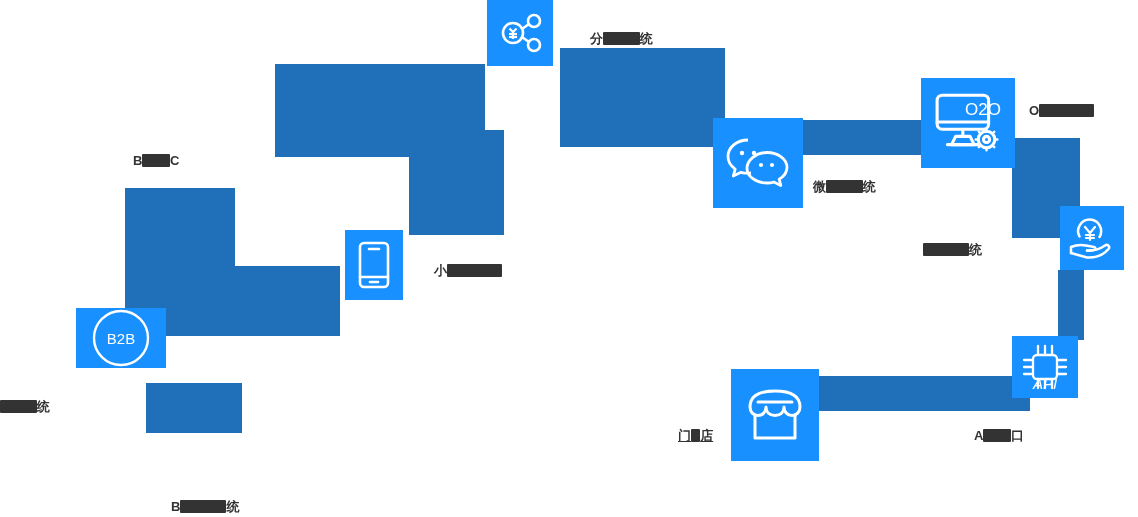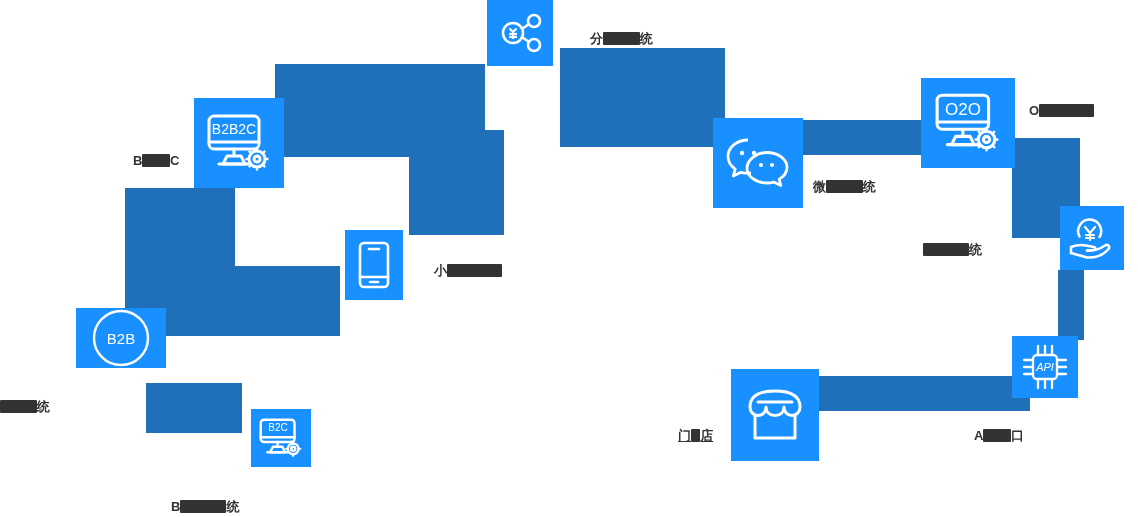--- a/index.html
+++ b/index.html
@@ -87,49 +87,34 @@
         <line x1="25" y1="19" x2="32" y2="14"></line>
         <line x1="25" y1="27" x2="32" y2="32"></line>
         <path d="M12.5 18.5 L16 22 L19.5 18.5" stroke-width="2.2" fill="none"></path>
         <line x1="16" y1="22" x2="16" y2="29" stroke-width="2.2"></line>
         <line x1="12" y1="24" x2="20" y2="24" stroke-width="2.2"></line>
         <line x1="12" y1="27" x2="20" y2="27" stroke-width="2.2"></line>
       </svg>
     </span>
   </div>
 
-  <div class="tile" style="left: 194px; top: 98px; width: 90px; height: 90px; background: rgb(24, 144, 255);">
-    <span style="position:relative;">
-      <svg width="68" height="62" viewBox="0 0 68 62" fill="none" stroke="#ffffff" stroke-width="3" stroke-linejoin="round" stroke-linecap="round">
-        <rect x="4" y="4" width="50" height="33" rx="5"></rect>
-        <line x1="4" y1="30" x2="54" y2="30"></line>
-        <path d="M29 37 L29 44"></path>
-        <path d="M18 52 L22 44 L36 44 L40 52 Z"></path>
-        <line x1="14" y1="52" x2="44" y2="52"></line>
-        <circle cx="52" cy="47" r="8"></circle>
-        <circle cx="52" cy="47" r="3"></circle>
-        <path d="M52 36.5 L52 39 M52 55 L52 57.5 M41.5 47 L44 47 M60 47 L62.5 47 M44.5 39.5 L46.3 41.3 M57.7 52.7 L59.5 54.5 M59.5 39.5 L57.7 41.3 M46.3 52.7 L44.5 54.5" stroke-width="2.4"></path>
-      </svg>
-      <span class="tile-text" style="left:5px;top:9px;width:48px;text-align:center;font-size:14px;">B2B2C</span>
-    </span>
-  </div>
 
   <div class="tile" style="left: 921px; top: 78px; width: 94px; height: 90px; background: rgb(24, 144, 255);">
     <span style="position:relative;">
       <svg width="70" height="64" viewBox="0 0 68 62" fill="none" stroke="#ffffff" stroke-width="3" stroke-linejoin="round" stroke-linecap="round">
         <rect x="4" y="4" width="50" height="33" rx="5"></rect>
         <line x1="4" y1="30" x2="54" y2="30"></line>
         <path d="M29 37 L29 44"></path>
         <path d="M18 52 L22 44 L36 44 L40 52 Z"></path>
         <line x1="14" y1="52" x2="44" y2="52"></line>
         <circle cx="52" cy="47" r="8"></circle>
         <circle cx="52" cy="47" r="3"></circle>
         <path d="M52 36.5 L52 39 M52 55 L52 57.5 M41.5 47 L44 47 M60 47 L62.5 47 M44.5 39.5 L46.3 41.3 M57.7 52.7 L59.5 54.5 M59.5 39.5 L57.7 41.3 M46.3 52.7 L44.5 54.5" stroke-width="2.4"></path>
       </svg>
-      <span class="tile-text" style="left:5px;top:9px;width:50px;text-align:center;font-size:17px;">O2O</span>
+      <span class="tile-text" style="left:5px;top:9px;width:50px;text-align:center;font-size:17px;padding-left:20px;">O2O</span>
     </span>
   </div>
 
   <div class="tile" style="left: 713px; top: 118px; width: 90px; height: 90px; background: rgb(24, 144, 255);">
     <span>
       <svg width="66" height="58" viewBox="0 0 66 58" fill="none" stroke="#ffffff" stroke-width="2.8" stroke-linejoin="round">
         <path d="M23 6 C11.5 6 3 13.6 3 22.6 C3 27.6 5.8 32.1 10.2 35.1 L8.3 42 L15.9 38.3 C18.1 38.9 20.5 39.2 23 39.2 C24 39.2 25 39.1 26 39"></path>
         <circle cx="17" cy="19" r="2.2" fill="#ffffff" stroke="none"></circle>
         <circle cx="29" cy="19" r="2.2" fill="#ffffff" stroke="none"></circle>
         <path d="M42 18.5 C53 18.5 62 25 62 33.2 C62 38.1 58.9 42.4 54.2 45.1 L55.8 51.5 L48.8 48.1 C46.7 48.7 44.4 49 42 49 C31 49 22 42.5 22 34.3 C22 26.1 31 18.5 42 18.5 Z"></path>
@@ -183,39 +168,24 @@
         <line x1="17" y1="37" x2="17" y2="45"></line>
         <line x1="24" y1="37" x2="24" y2="45"></line>
         <line x1="31" y1="37" x2="31" y2="45"></line>
         <line x1="3" y1="17" x2="11" y2="17"></line>
         <line x1="3" y1="24" x2="11" y2="24"></line>
         <line x1="3" y1="31" x2="11" y2="31"></line>
         <line x1="37" y1="17" x2="45" y2="17"></line>
         <line x1="37" y1="24" x2="45" y2="24"></line>
         <line x1="37" y1="31" x2="45" y2="31"></line>
       </svg>
-      <span class="tile-text" style="left:0;top:0;width:48px;height:48px;display:flex;align-items:center;justify-content:center;font-size:11px;font-style:italic;">API</span>
-    </span>
-  </div>
-
-  <div class="tile" style="left: 251px; top: 409px; width: 60px; height: 58px; background: rgb(24, 144, 255);">
-    <span style="position:relative;">
-      <svg width="46" height="42" viewBox="0 0 68 62" fill="none" stroke="#ffffff" stroke-width="3.6" stroke-linejoin="round" stroke-linecap="round">
-        <rect x="4" y="4" width="50" height="33" rx="5"></rect>
-        <line x1="4" y1="30" x2="54" y2="30"></line>
-        <path d="M29 37 L29 44"></path>
-        <path d="M18 52 L22 44 L36 44 L40 52 Z"></path>
-        <line x1="14" y1="52" x2="44" y2="52"></line>
-        <circle cx="52" cy="47" r="8"></circle>
-        <circle cx="52" cy="47" r="3"></circle>
-        <path d="M52 36.5 L52 39 M52 55 L52 57.5 M41.5 47 L44 47 M60 47 L62.5 47" stroke-width="3"></path>
-      </svg>
-      <span class="tile-text" style="left:3px;top:5px;width:34px;text-align:center;font-size:10px;">B2C</span>
-    </span>
-  </div>
+      <span class="tile-text" style="left:0;top:16px;width:48px;height:48px;display:flex;align-items:center;justify-content:center;font-size:15px;font-style:italic;">API</span>
+    </span>
+  </div>
+
 
   <div class="tile" style="left: 731px; top: 369px; width: 88px; height: 92px; background: rgb(24, 144, 255);">
     <span>
       <svg width="62" height="54" viewBox="0 0 62 54" fill="none" stroke="#ffffff" stroke-width="3" stroke-linejoin="round" stroke-linecap="round">
         <path d="M6 19 C6 9 14 3 31 3 C48 3 56 9 56 19 C56 24 52.5 27.5 48 27.5 C43.5 27.5 40 24 40 19 C40 24 36.5 27.5 31 27.5 C25.5 27.5 22 24 22 19 C22 24 18.5 27.5 14 27.5 C9.5 27.5 6 24 6 19 Z"></path>
         <line x1="14" y1="14" x2="48" y2="14"></line>
         <path d="M11 27 L11 50 L51 50 L51 27"></path>
       </svg>
     </span>
   </div>

